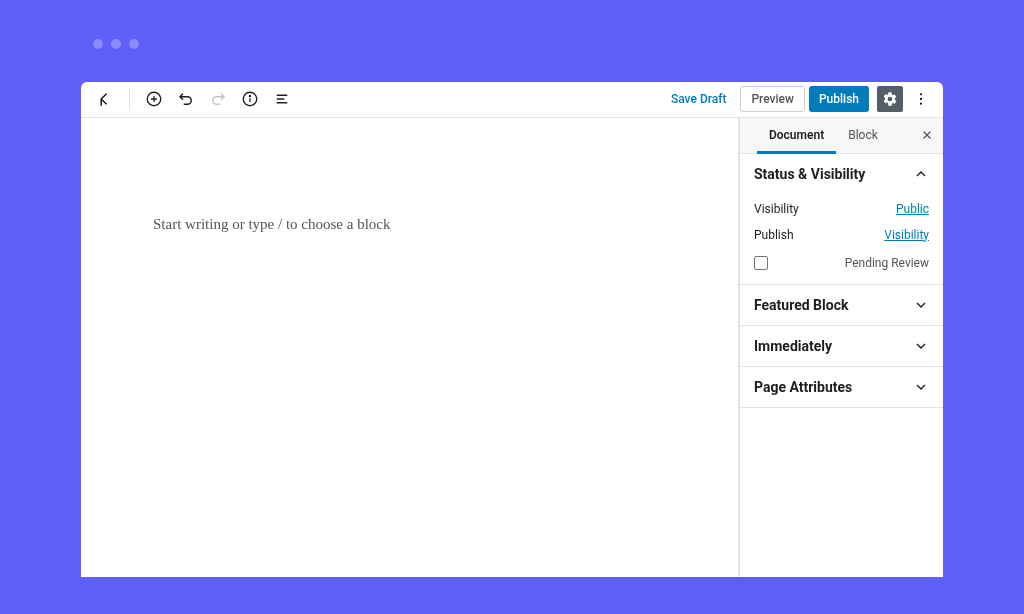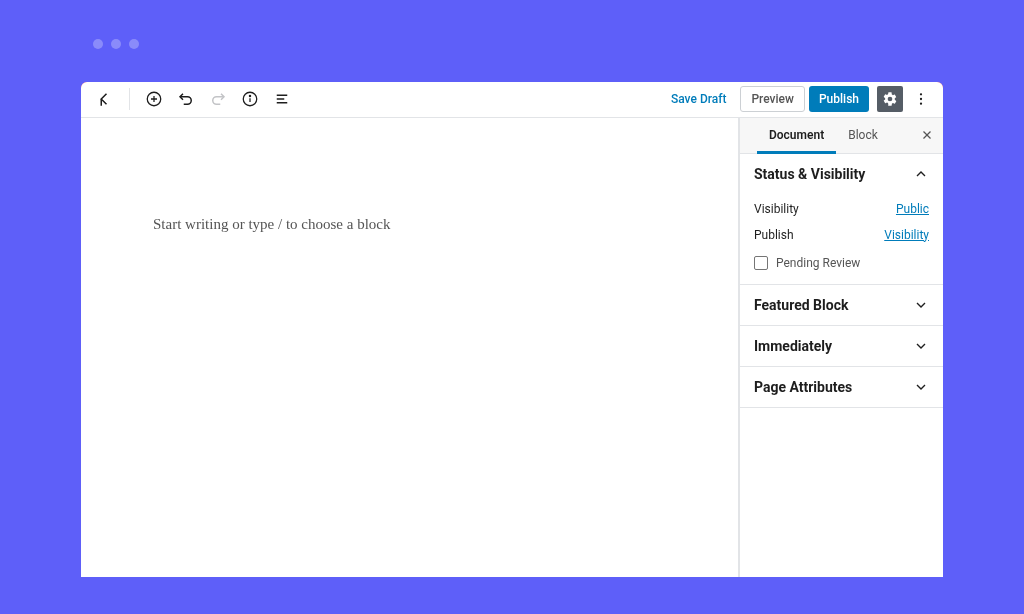--- a/index.html
+++ b/index.html
@@ -200,24 +200,24 @@
       font-size: 12px;
     }
     .link {
       color: #007cba;
       text-decoration: underline;
       cursor: pointer;
     }
     .checkbox-row {
       display: flex;
       align-items: center;
-      gap: 8px;
       padding: 8px 0 2px 0;
       font-size: 12px;
       color: #555;
+      justify-content: space-between;
     }
     .checkbox {
       width: 14px;
       height: 14px;
       border: 1.5px solid #757575;
       border-radius: 2px;
     }
     svg { display: block; }
   </style>
 </head>

